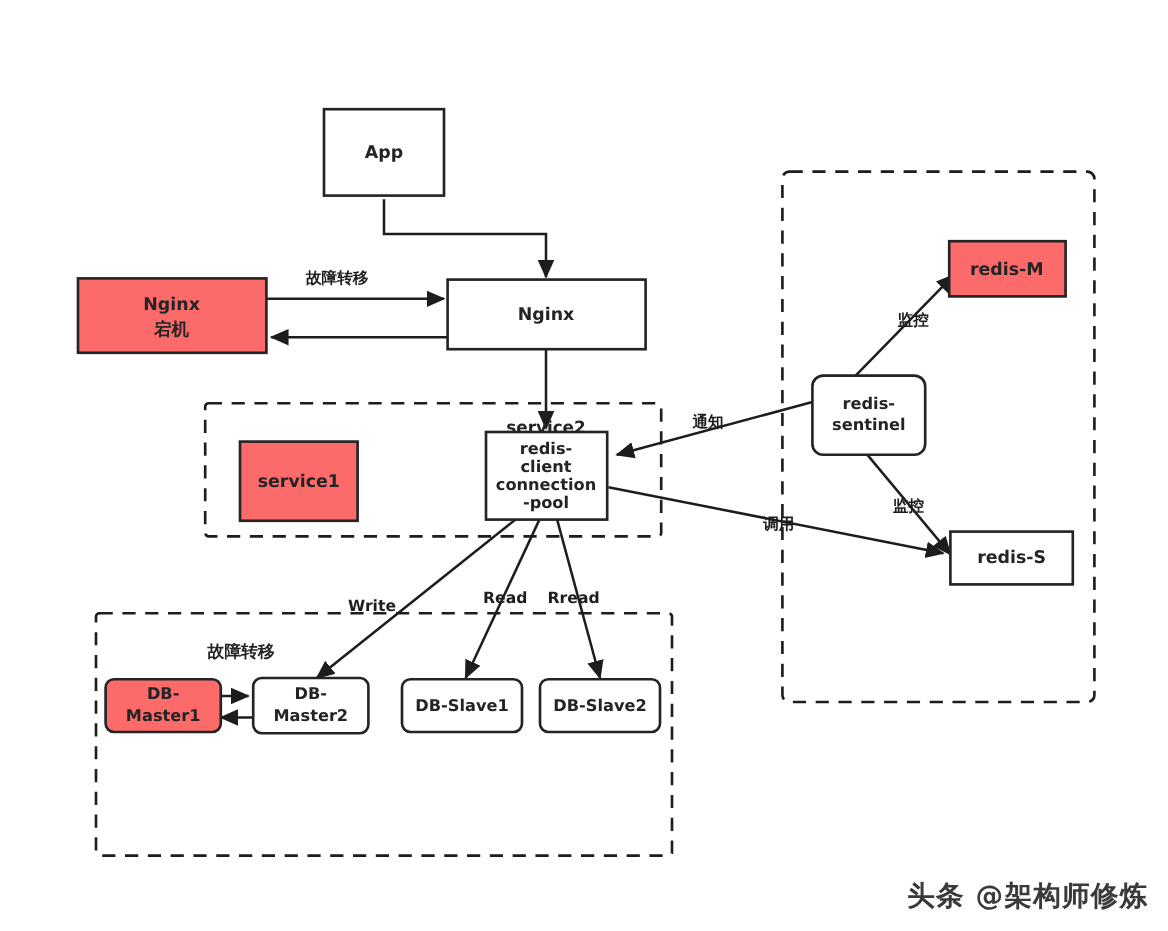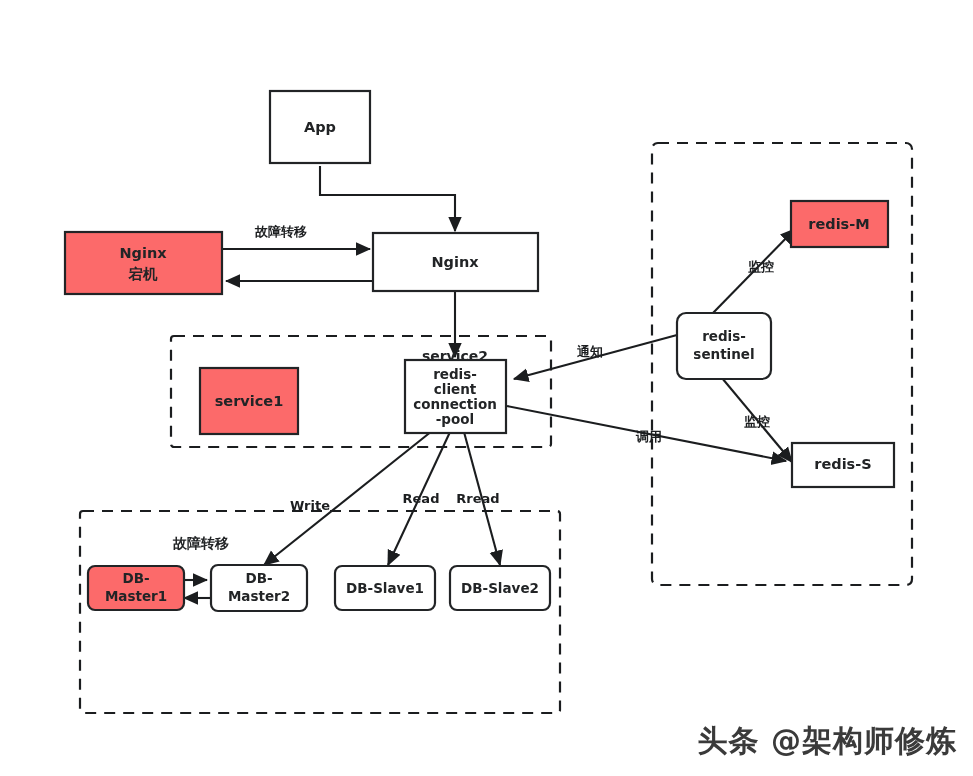--- a/index.html
+++ b/index.html
@@ -25,21 +25,21 @@
     text-anchor:middle;dominant-baseline:middle;
   }
   .box{stroke:#222426;stroke-width:2.2;}
   .box-white{fill:#ffffff;}
   .box-red{fill:#fc6a6a;}
   .group{fill:none;stroke:#1b1d1f;stroke-width:2.2;stroke-dasharray:11 8;}
   .edge{stroke:#1b1d1f;stroke-width:2.1;fill:none;}
   .watermark{
     position:absolute;right:16px;bottom:14px;
     font-family:"DejaVu Sans","Liberation Sans",sans-serif;
-    font-weight:700;font-size:30px;color:#3a3a3a;letter-spacing:1px;
+    font-weight:700;font-size:23px;color:#3a3a3a;letter-spacing:1px;
     white-space:nowrap;user-select:none;
   }
 </style>
 </head>
 <body>
 
 <svg id="diagram" viewBox="0 0 973 776">
   <defs>
     <marker id="arrow" viewBox="0 0 10 10" refX="9.2" refY="5" markerWidth="7.5" markerHeight="7.5" orient="auto-start-reverse">
       <path d="M 0 0.6 L 10 5 L 0 9.4 z" fill="#1b1d1f"></path>

